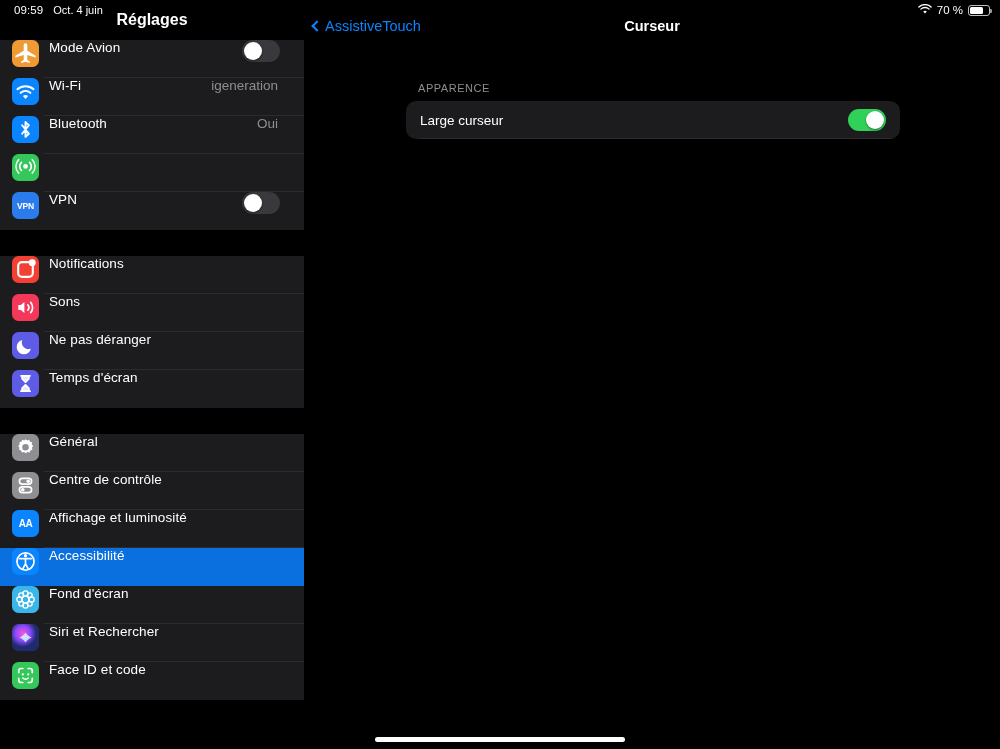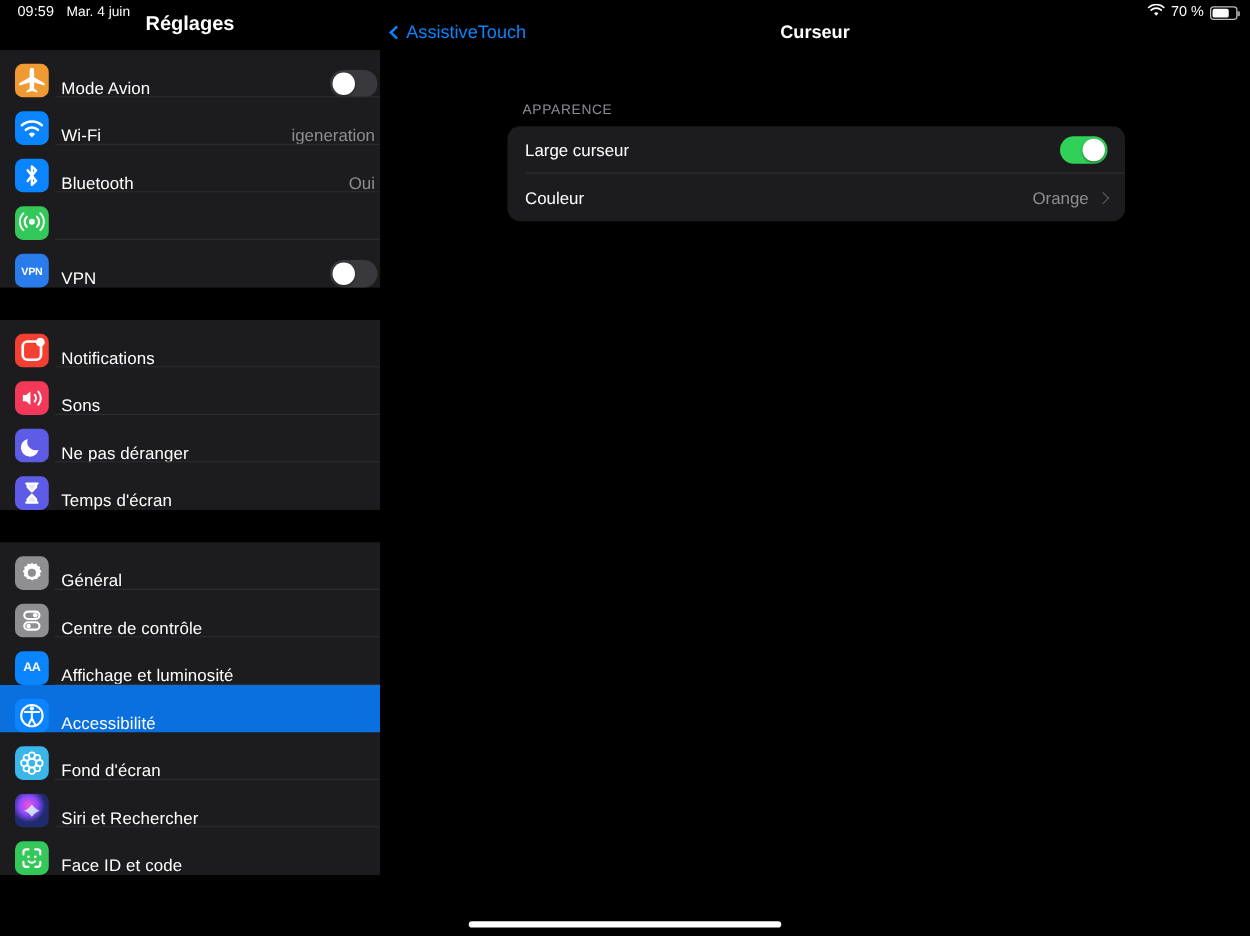--- a/index.html
+++ b/index.html
@@ -41,22 +41,22 @@
     background: #000; overflow: hidden; z-index: 10;
   }
   .sidebar-title {
     height: 40px; display: flex; align-items: center; justify-content: center;
     color: #fff; font-size: 16px; font-weight: 700; 
     background: #000;
   }
   .sb-group { background: #1c1c1e; }
   .sb-gap { height: 26px; background: #000; }
   .sb-row {
-    position: relative; display: flex; align-items: flex-end;
-    height: 38px; padding: 0 2px 0 12px; background: #1c1c1e;
+    position: relative; display: flex; align-items: flex-start;
+    height: 38px; padding: 0 24px 0 12px; background: #1c1c1e;
   }
   .sb-row.selected { background: #0a70df; }
   .sb-row .sep {
     position: absolute; left: 44px; right: 0; bottom: 0; height: 1px;
     background: #2c2c2e;
   }
   .sb-row.selected .sep, .sb-row.last .sep { background: transparent; }
   .sb-icon {
     width: 27px; height: 27px; border-radius: 6.5px; flex: 0 0 27px;
     display: flex; align-items: center; justify-content: center;
@@ -135,21 +135,21 @@
   .aa-text { color: #fff; font-size: 10px; font-weight: 700; letter-spacing: -.4px; }
 </style>
 </head>
 <body>
 
 <div id="screen">
 
   <div class="statusbar">
     <div class="sb-left">
       <span class="sb-time">09:59</span>
-      <span class="sb-date">Mar. 4 juin</span>
+      <span class="sb-date">Oct. 4 juin</span>
     </div>
     <div class="sb-right">
       <span>
         <svg width="14" height="11" viewBox="0 0 14 11">
           <path d="M7 9.6 5.2 7.6a2.7 2.7 0 0 1 3.6 0z" fill="#fff"></path>
           <path d="M2.9 5.1a6 6 0 0 1 8.2 0" stroke="#fff" stroke-width="1.3" fill="none" stroke-linecap="round"></path>
           <path d="M.9 3a8.9 8.9 0 0 1 12.2 0" stroke="#fff" stroke-width="1.3" fill="none" stroke-linecap="round"></path>
         </svg>
       </span>
       <span class="sb-batt-text">70 %</span>
@@ -364,24 +364,18 @@
     <div class="card-wrap">
       <div class="section-header">APPARENCE</div>
       <div class="card" id="detail-card">
           <div class="card-row">
             <span class="card-label">Large curseur</span>
             <span class="toggle on">
               <span class="knob"></span>
             </span>
             <span class="sep"></span>
           </div>
-          <div class="card-row last">
-            <span class="card-label">Couleur</span>
-            <span class="card-value">Orange</span>
-            <span class="chev-right"></span>
-            <span class="sep"></span>
-          </div>
         </div>
     </div>
   </div>
 
   <div class="home-indicator"></div>
 </div>
 
 </body></html>

